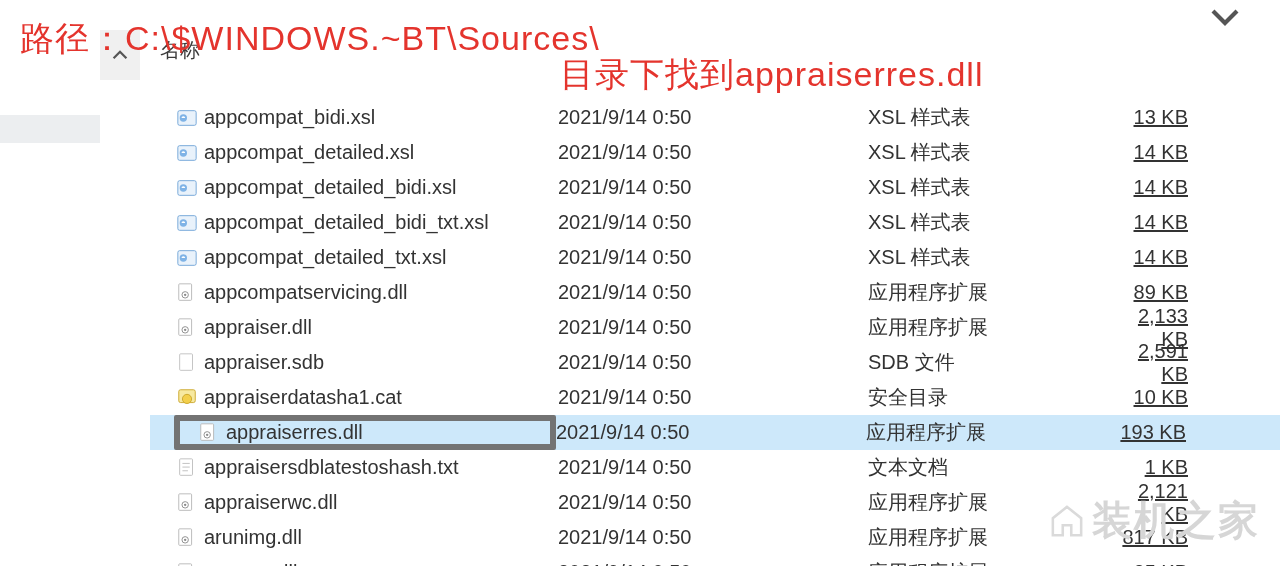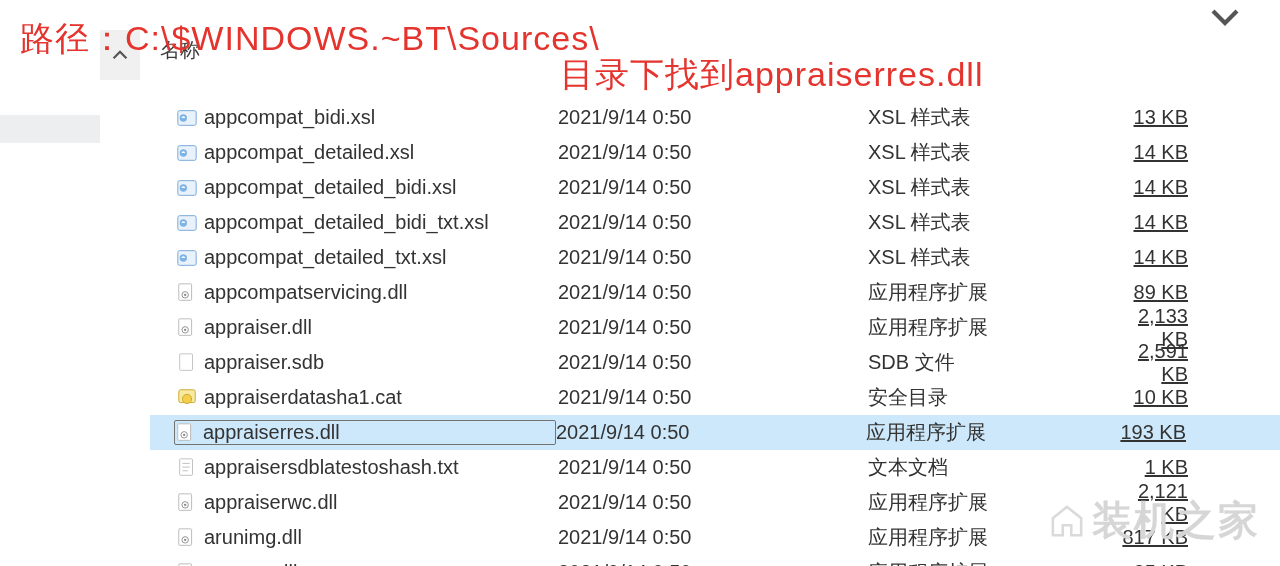--- a/index.html
+++ b/index.html
@@ -23,21 +23,21 @@
   .hdr .chev { position:absolute; right:40px; top:-28px; color:#555; display:flex; align-items:center; justify-content:center; width:30px; height:30px;}
   
   .list { position:absolute; left:150px; right:0; top:100px; bottom:0; overflow:hidden;}
   .row { display:flex; align-items:center; height:35px; font-size:20px; color:#333; border:2px solid transparent; padding-left:24px;}
   .row .nm { flex:0 0 382px; display:flex; align-items:center; gap:6px;}
   .row .nm .ico { width:22px; height:22px; display:flex; align-items:center; justify-content:center; flex:0 0 22px;}
   .row .dt { flex:0 0 310px; color:#333;}
   .row .tp { flex:0 0 240px;}
   .row .sz { flex:0 0 140px; text-align:right; padding-right:60px;text-decoration:underline;}
   .row.sel { background:#cde8fa; }
-  .row.sel .nm { border:1px solid #737373; border-radius:2px; margin-left:-2px; padding-left:0;}
+  .row.sel .nm { border:6px solid #737373; border-radius:2px; margin-left:-2px; padding-left:18px;}
   
   .wm { position:absolute; right:20px; bottom:18px; text-align:right; color:#d6d6d6; z-index:5; pointer-events:none;}
   .wm .big { font-size:40px; font-weight:600; letter-spacing:2px; display:flex; align-items:center; justify-content:flex-end; gap:8px;}
   .wm .small { font-size:18px; letter-spacing:2px;}
   .wm svg { width:34px; height:34px; opacity:.9;}
 </style>
 </head>
 <body>
 <div class="outer">
 

